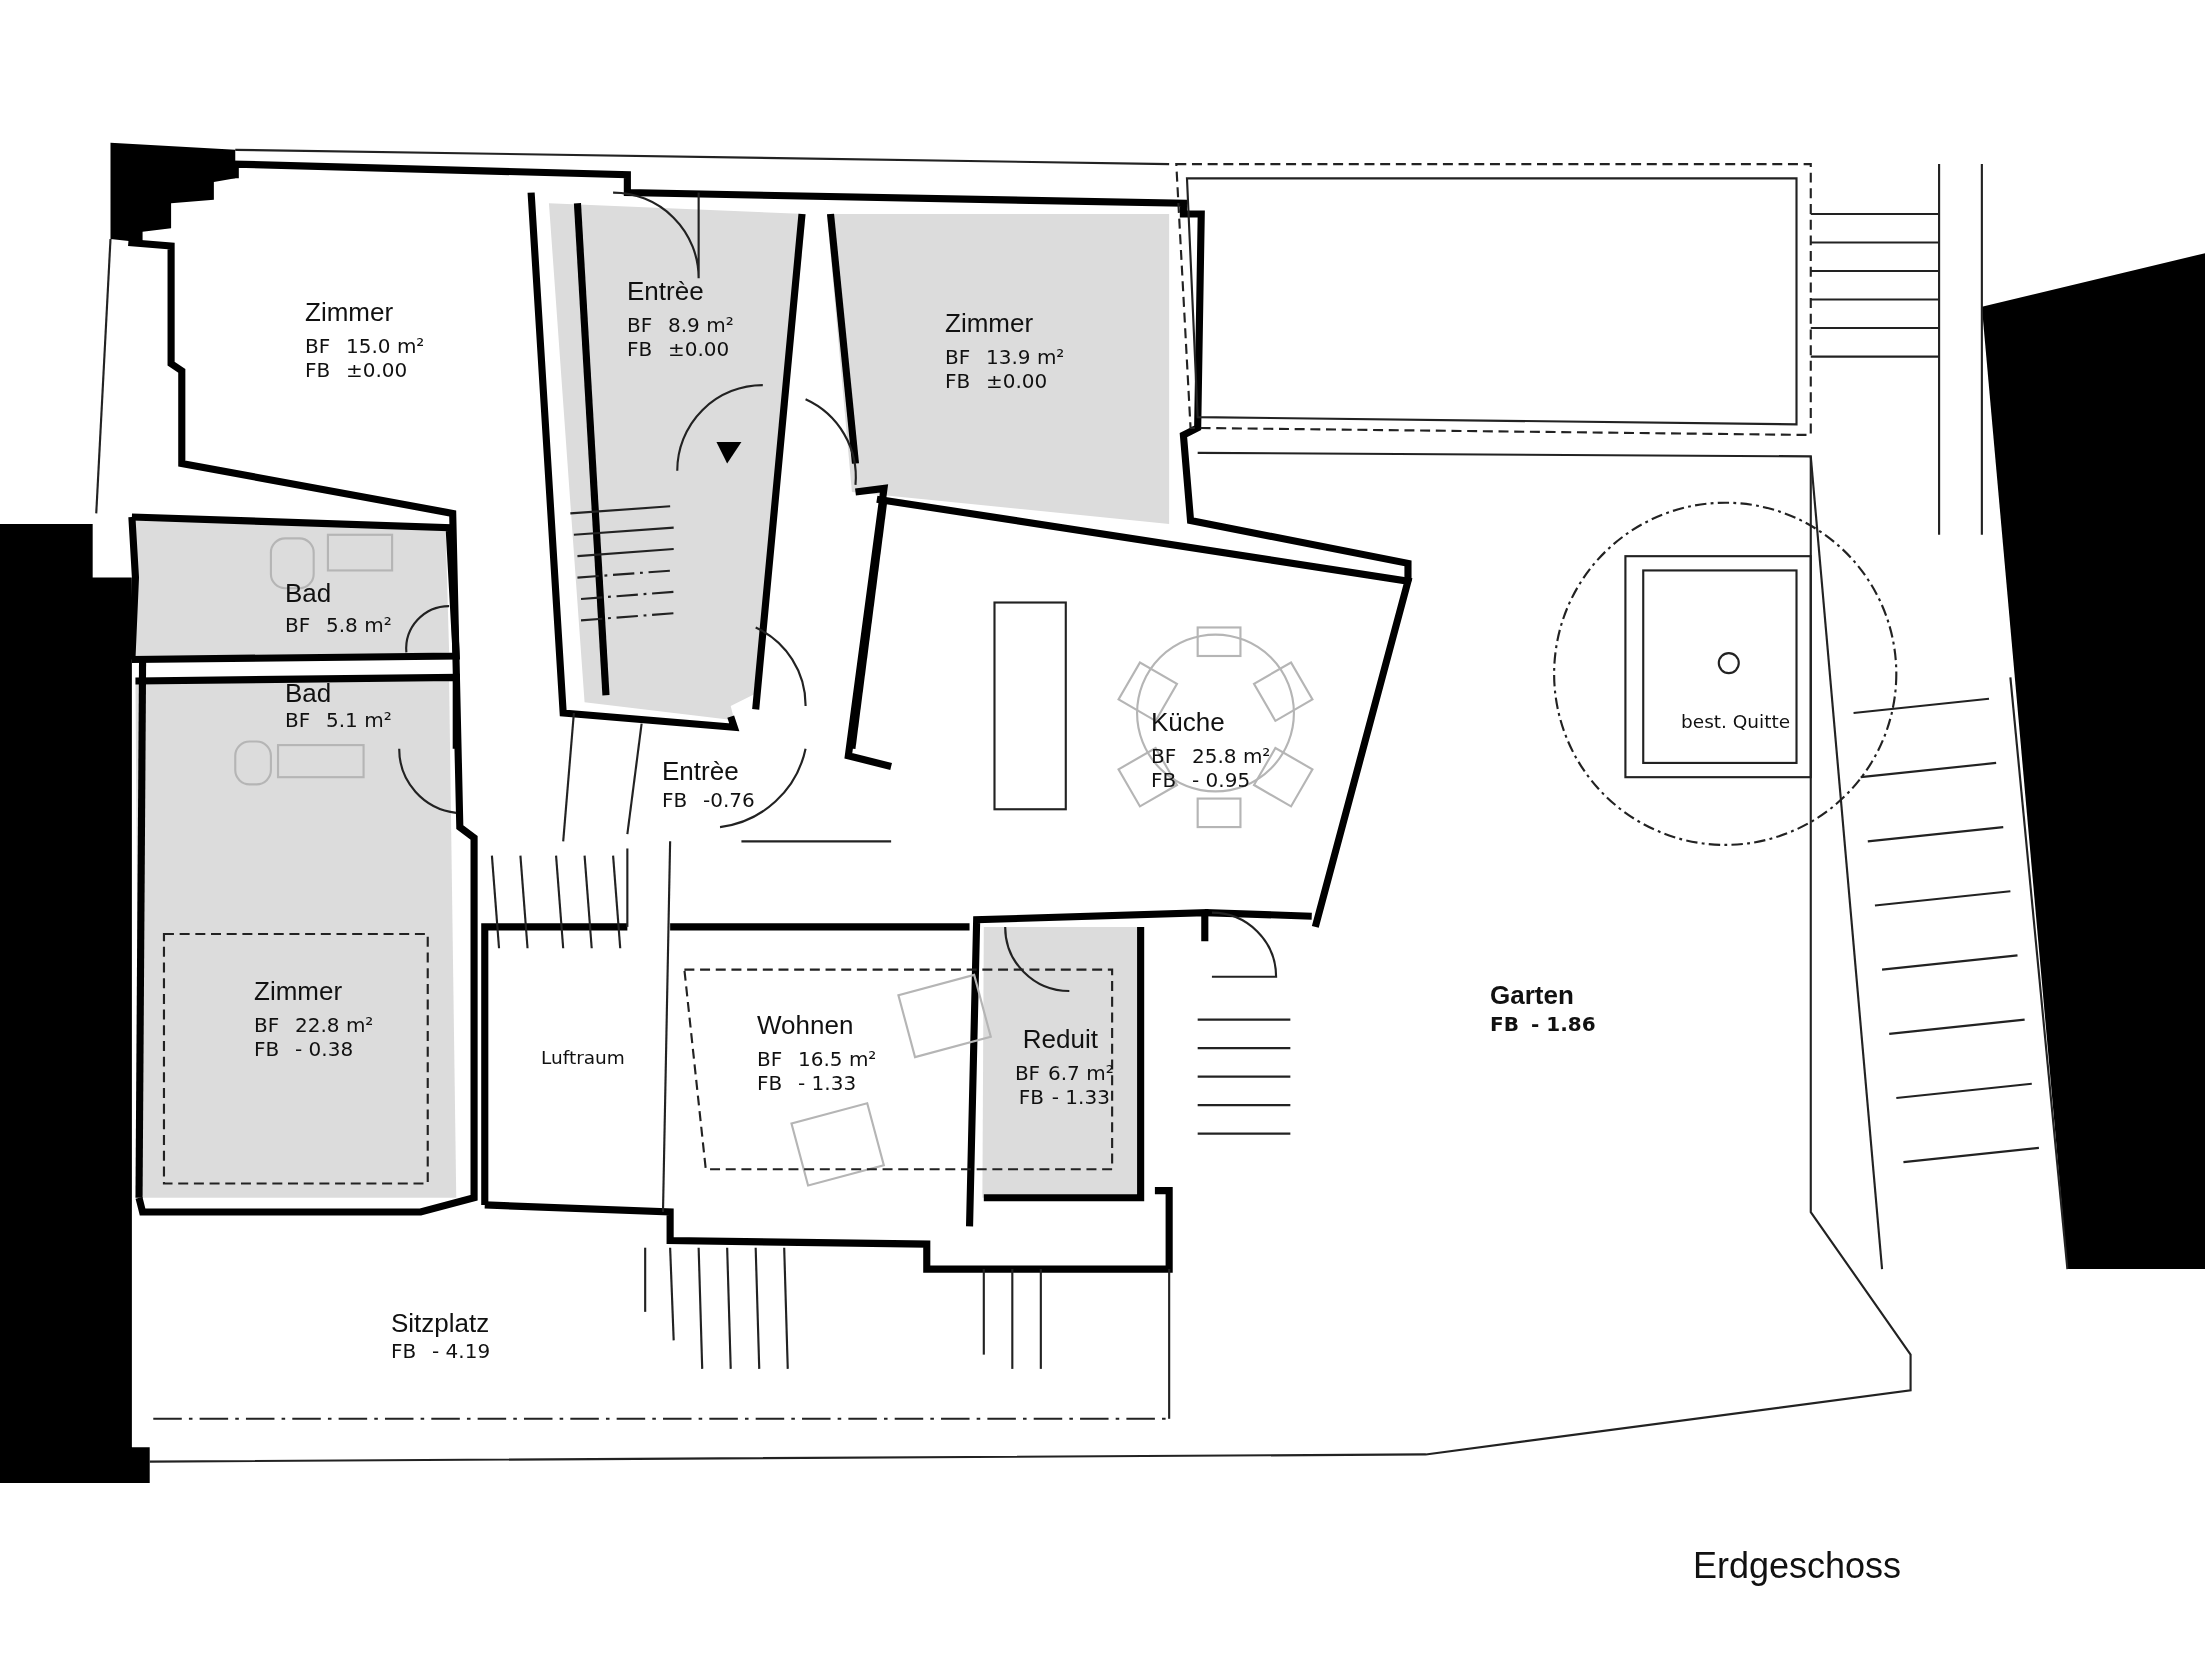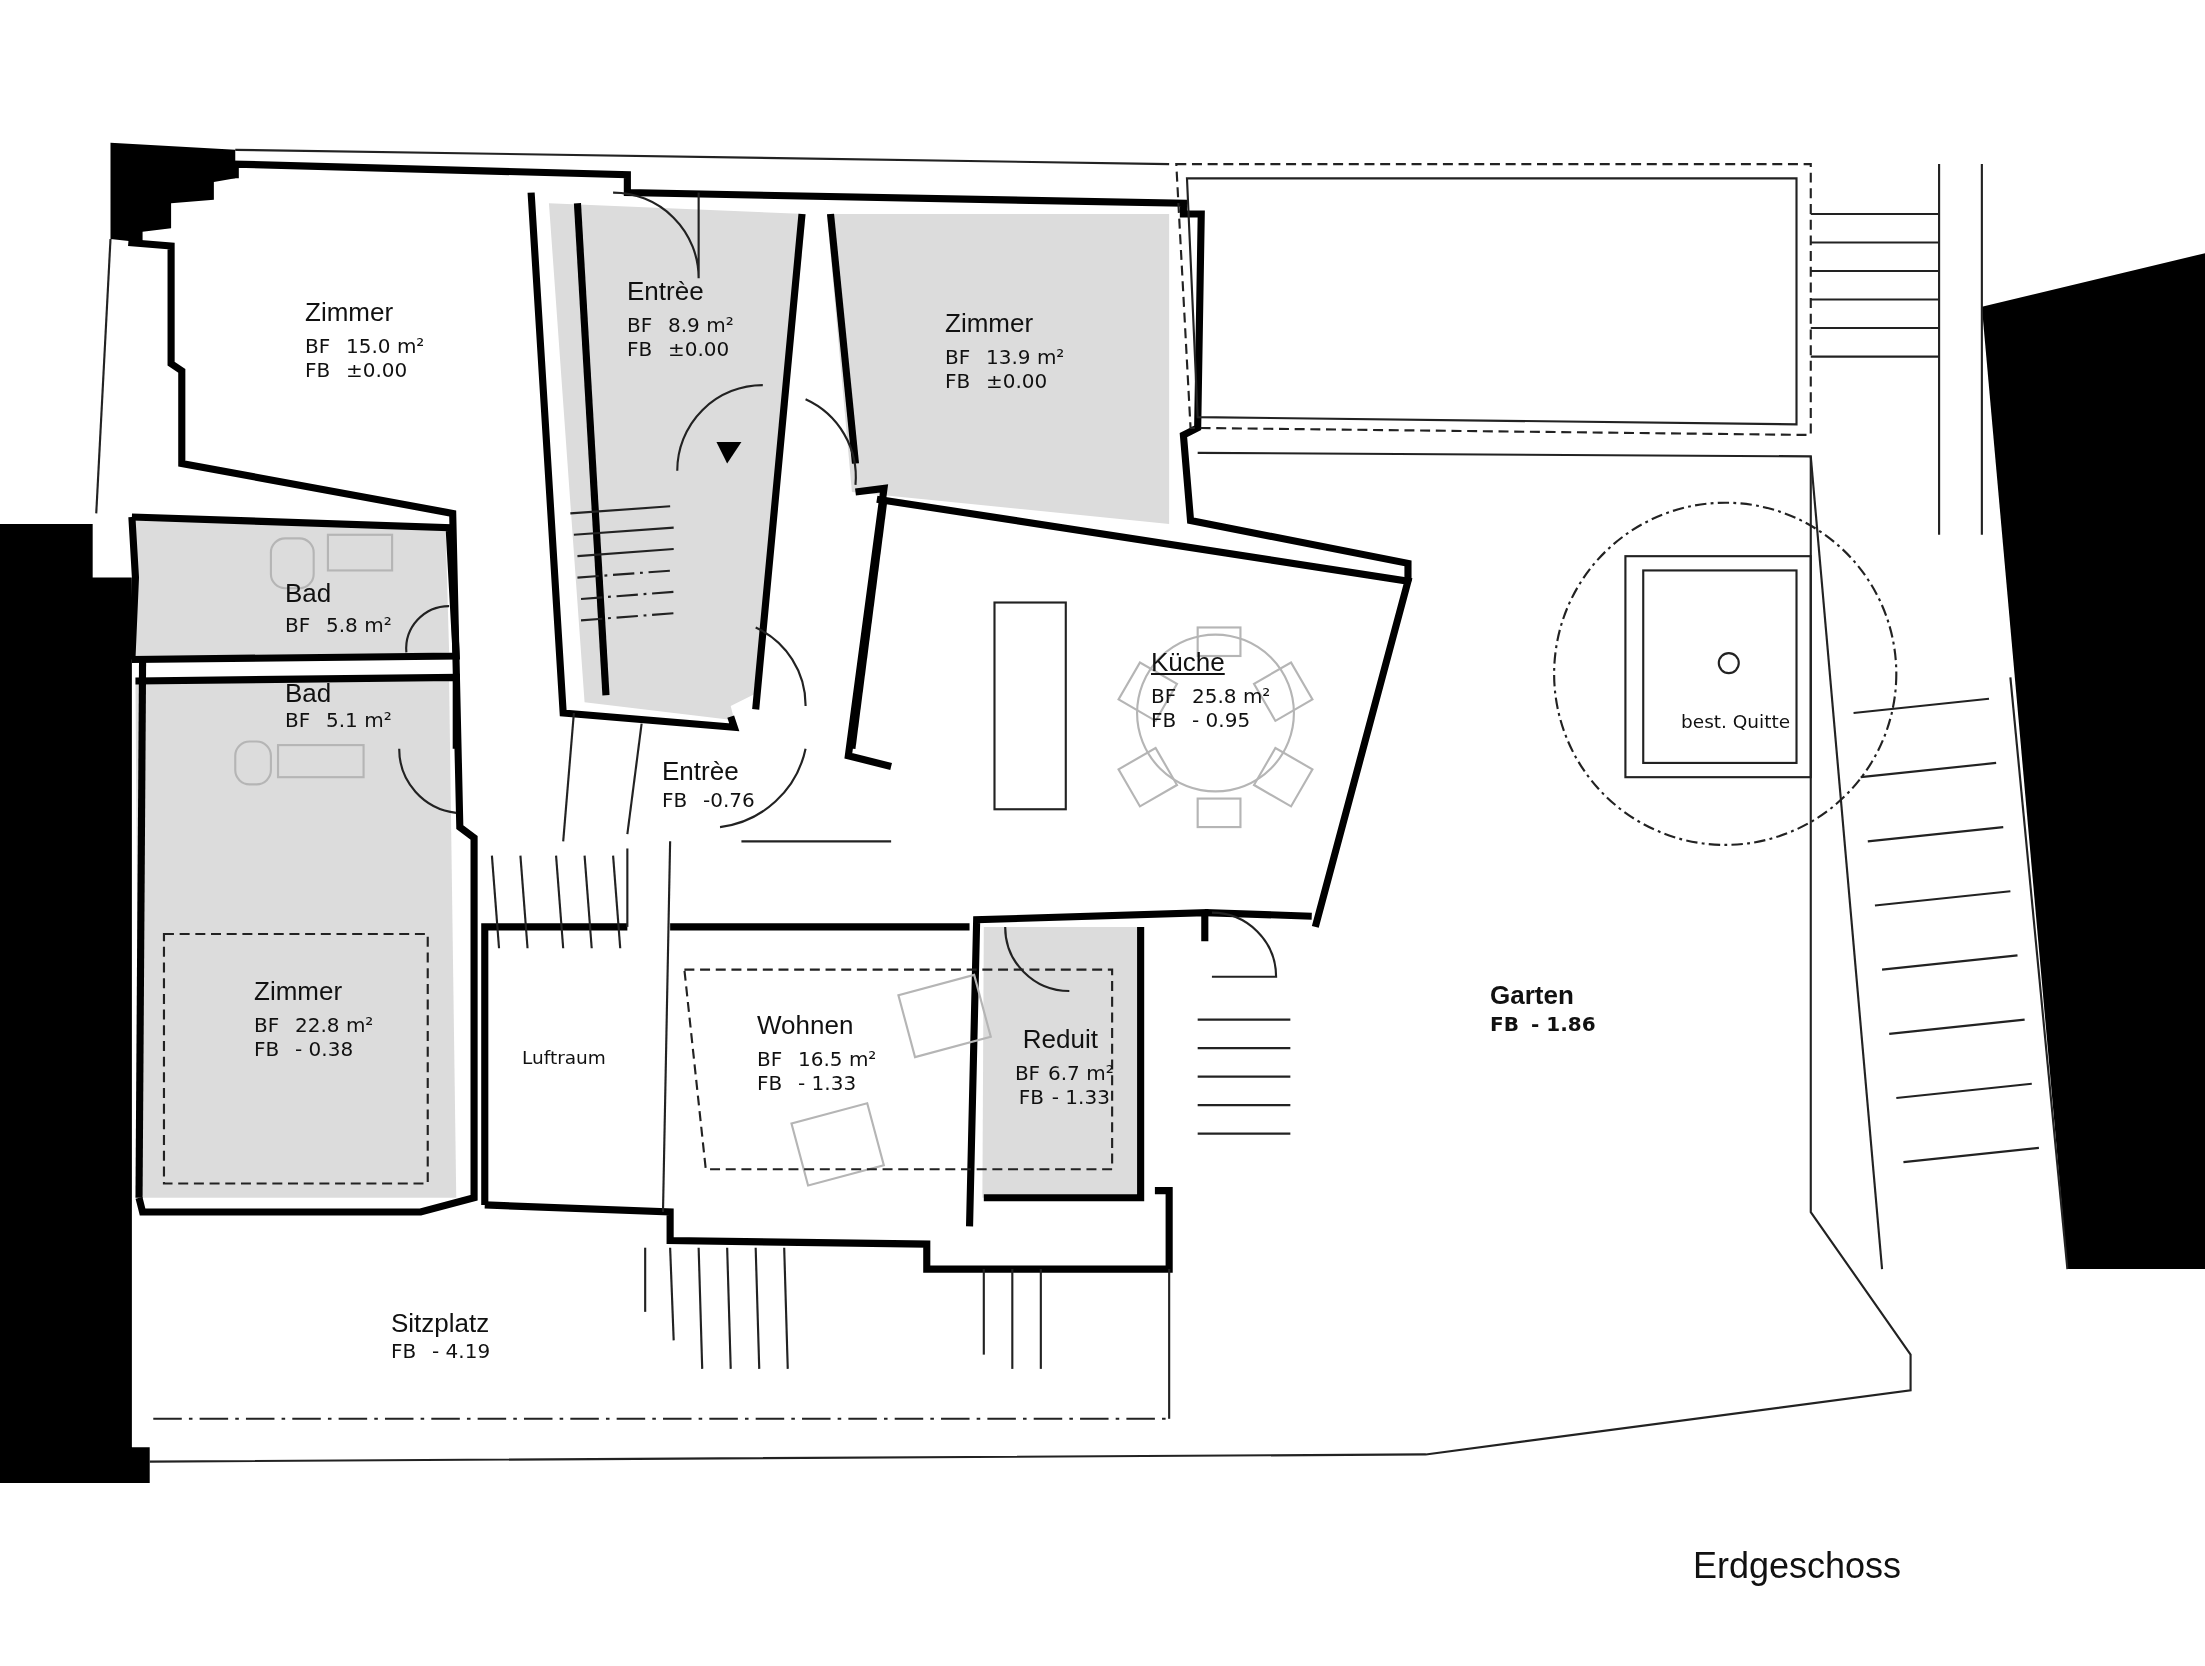--- a/index.html
+++ b/index.html
@@ -177,38 +177,38 @@
 <div class="lbl" style="left:285px;top:579px;">
   <div class="room-name">Bad</div>
   <div class="room-data" style="margin-top:5.7px;"><span class="k">BF</span><span>5.8 m²</span></div>
 </div>
 
 <div class="lbl" style="left:285px;top:679px;">
   <div class="room-name">Bad</div>
   <div class="room-data"><span class="k">BF</span><span>5.1 m²</span></div>
 </div>
 
-<div class="lbl" style="left:1151px;top:648px;text-decoration:underline;">
+<div class="lbl" style="left:1151px;top:708px;">
   <div class="room-name">Küche</div>
   <div class="room-data" style="margin-top:7.1px;"><span class="k">BF</span><span>25.8 m²</span></div>
   <div class="room-data"><span class="k">FB</span><span>- 0.95</span></div>
 </div>
 
 <div class="lbl" style="left:662px;top:757px;">
   <div class="room-name">Entrèe</div>
   <div class="room-data" style="margin-top:2.9px;"><span class="k">FB</span><span>-0.76</span></div>
 </div>
 
 <div class="lbl" style="left:254px;top:977px;">
   <div class="room-name">Zimmer</div>
   <div class="room-data" style="margin-top:7.1px;"><span class="k">BF</span><span>22.8 m²</span></div>
   <div class="room-data"><span class="k">FB</span><span>- 0.38</span></div>
 </div>
 
-<div class="lbl small-name" style="left:522px;top:1035px;">
+<div class="lbl small-name" style="left:541px;top:1035px;">
   <span>Luftraum</span>
 </div>
 
 <div class="lbl" style="left:757px;top:1011px;">
   <div class="room-name">Wohnen</div>
   <div class="room-data" style="margin-top:7.1px;"><span class="k">BF</span><span>16.5 m²</span></div>
   <div class="room-data"><span class="k">FB</span><span>- 1.33</span></div>
 </div>
 
 <div class="lbl" style="left:1007px;top:1025px;text-align:center;">

